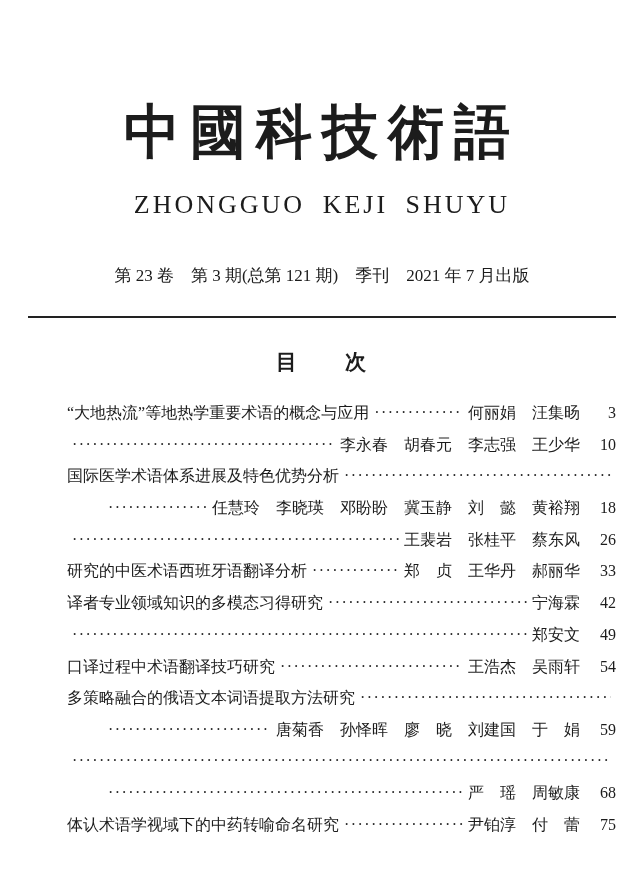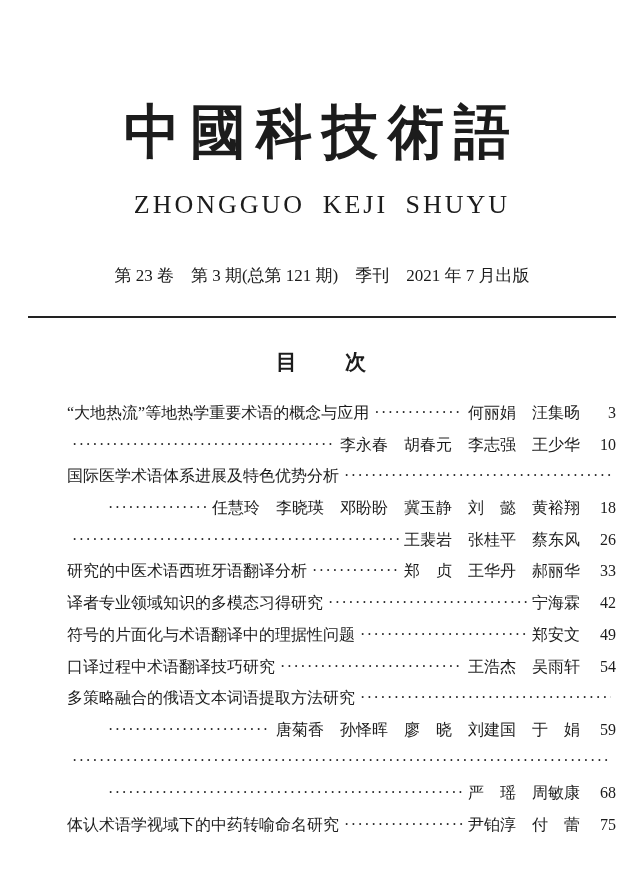--- a/index.html
+++ b/index.html
@@ -138,21 +138,20 @@
         <span class="authors">郑　贞　王华丹　郝丽华</span>
         <span class="pagenum">33</span>
       </div>
       <div class="toc-line">
         <span class="t">译者专业领域知识的多模态习得研究</span>
         <span class="leader">····························································································································································································································</span>
         <span class="authors">宁海霖</span>
         <span class="pagenum">42</span>
       </div>
       <div class="toc-line">
-        <span class="t">符号的片面化与术语翻译中的理据性问题</span>
         <span class="leader">····························································································································································································································</span>
         <span class="authors">郑安文</span>
         <span class="pagenum">49</span>
       </div>
       <div class="toc-line">
         <span class="t">口译过程中术语翻译技巧研究</span>
         <span class="leader">····························································································································································································································</span>
         <span class="authors">王浩杰　吴雨轩</span>
         <span class="pagenum">54</span>
       </div>

